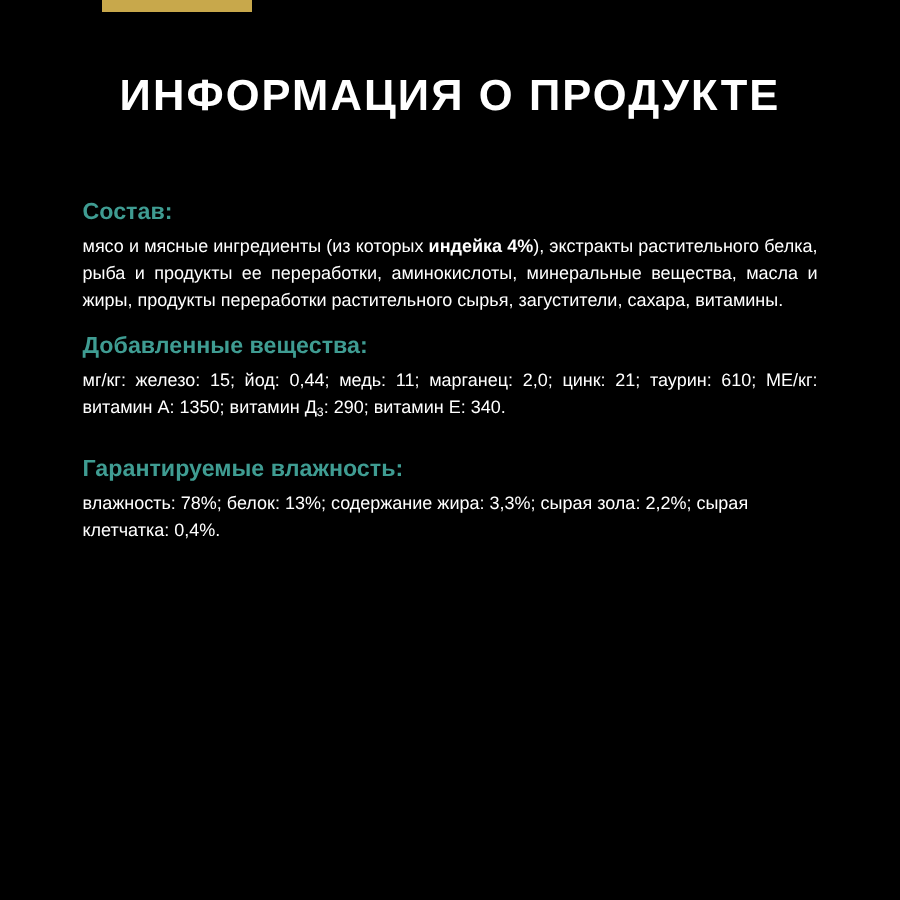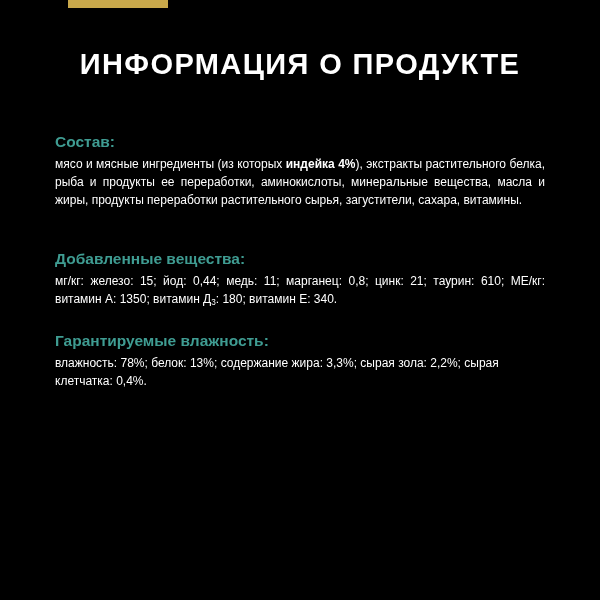--- a/index.html
+++ b/index.html
@@ -76,21 +76,21 @@
   .no-justify {
     text-align: left;
   }
   sub {
     font-size: 0.68em;
     vertical-align: baseline;
     position: relative;
     top: 0.28em;
   }
   .sec-composition { margin-top: 52px; }
-  .sec-additives { margin-top: 40px; }
+  .sec-additives { margin-top: 12px; }
   .sec-analytical { margin-top: 24px; }
 </style>
 </head>
 <body>
 
 <div class="page">
 
   <div class="accent-bar">
     <div class="accent-seg-black" style="width:68px"></div>
     <div class="accent-seg-gold" style="width:100px"></div>
@@ -101,21 +101,21 @@
 
     <h1 class="title">ИНФОРМАЦИЯ О ПРОДУКТЕ</h1>
 
     <div class="section sec-composition">
       <div class="section-heading">Состав:</div>
       <div class="section-body"><span>мясо и мясные ингредиенты (из которых </span><b>индейка 4%</b><span>), экстракты растительного белка, рыба и продукты ее переработки, аминокислоты, минеральные вещества, масла и жиры, продукты переработки растительного сырья, загустители, сахара, витамины.</span></div>
     </div>
 
     <div class="section sec-additives">
       <div class="section-heading">Добавленные вещества:</div>
-      <div class="section-body"><span>мг/кг: железо: 15; йод: 0,44; медь: 11; марганец: 0,8; цинк: 21; таурин: 610; МЕ/кг: витамин А: 1350; витамин Д</span><sub>3</sub><span>: 180; витамин Е: 340.</span></div>
+      <div class="section-body"><span>мг/кг: железо: 15; йод: 0,44; медь: 11; марганец: 2,0; цинк: 21; таурин: 610; МЕ/кг: витамин А: 1350; витамин Д</span><sub>3</sub><span>: 290; витамин Е: 340.</span></div>
     </div>
 
     <div class="section sec-analytical">
       <div class="section-heading">Гарантируемые влажность:</div>
       <div class="section-body no-justify">влажность: 78%; белок: 13%; содержание жира: 3,3%; сырая зола: 2,2%; сырая клетчатка: 0,4%.</div>
     </div>
 
   </div>
 </div>
 

